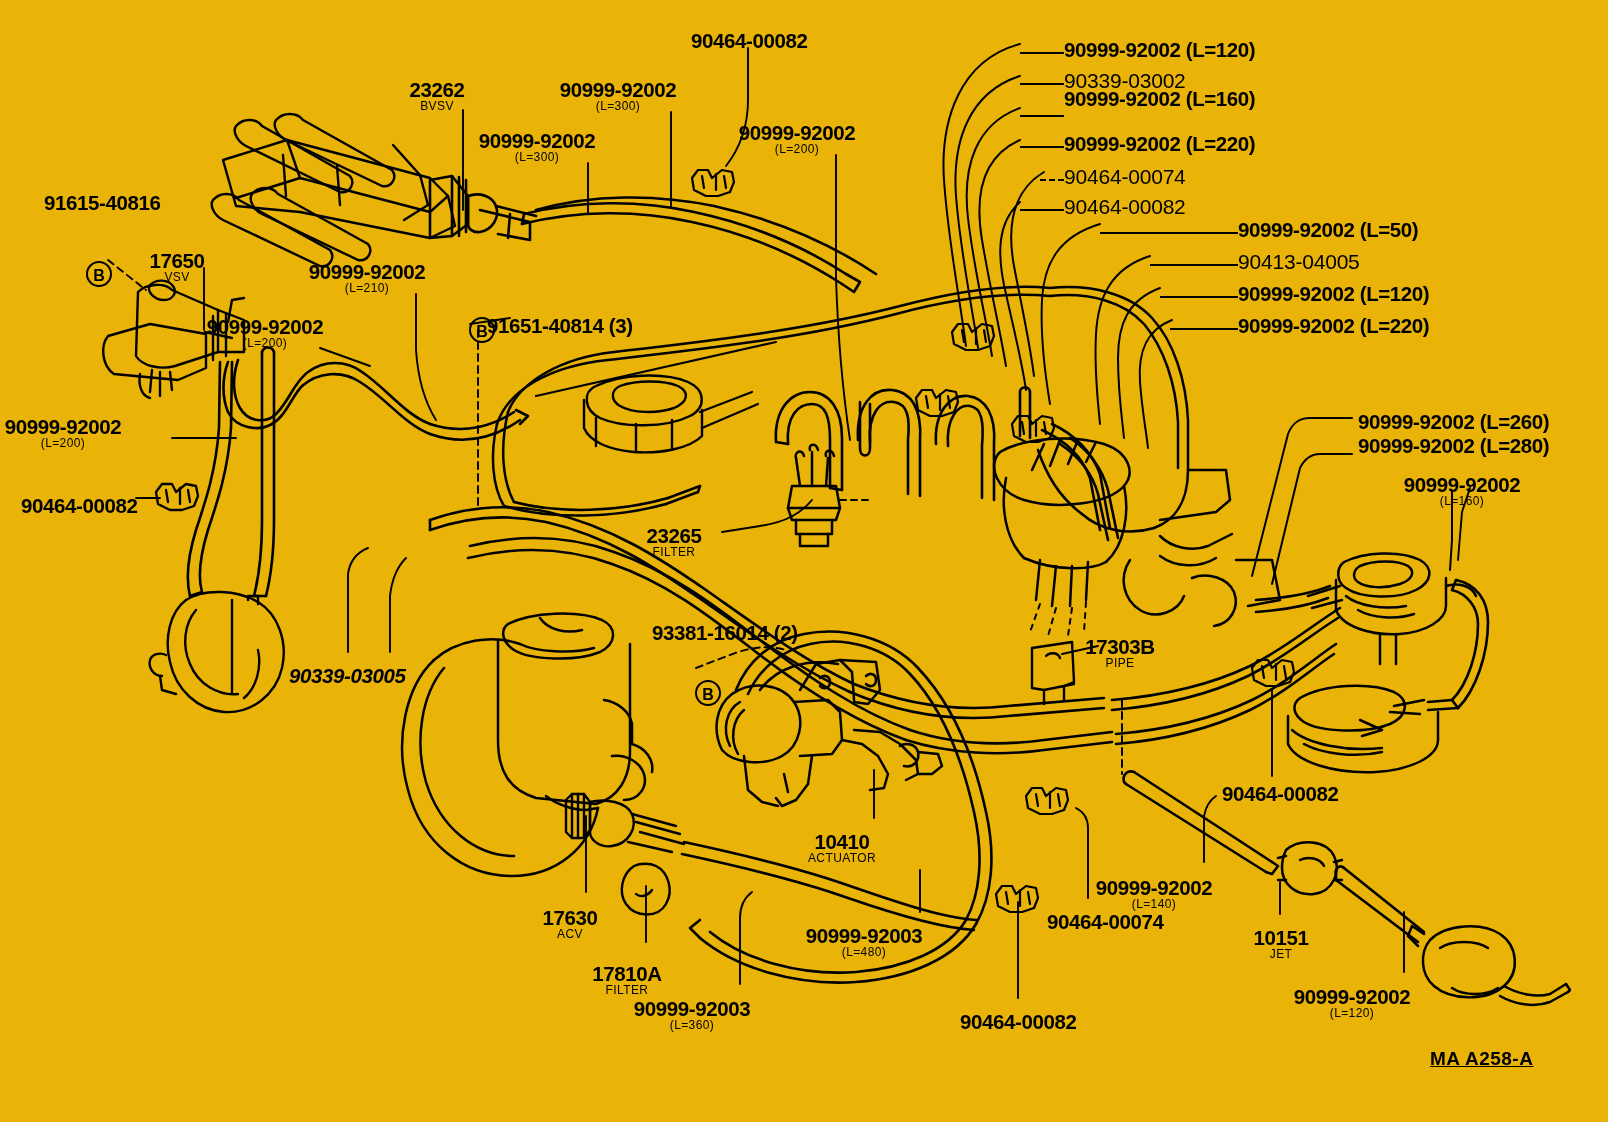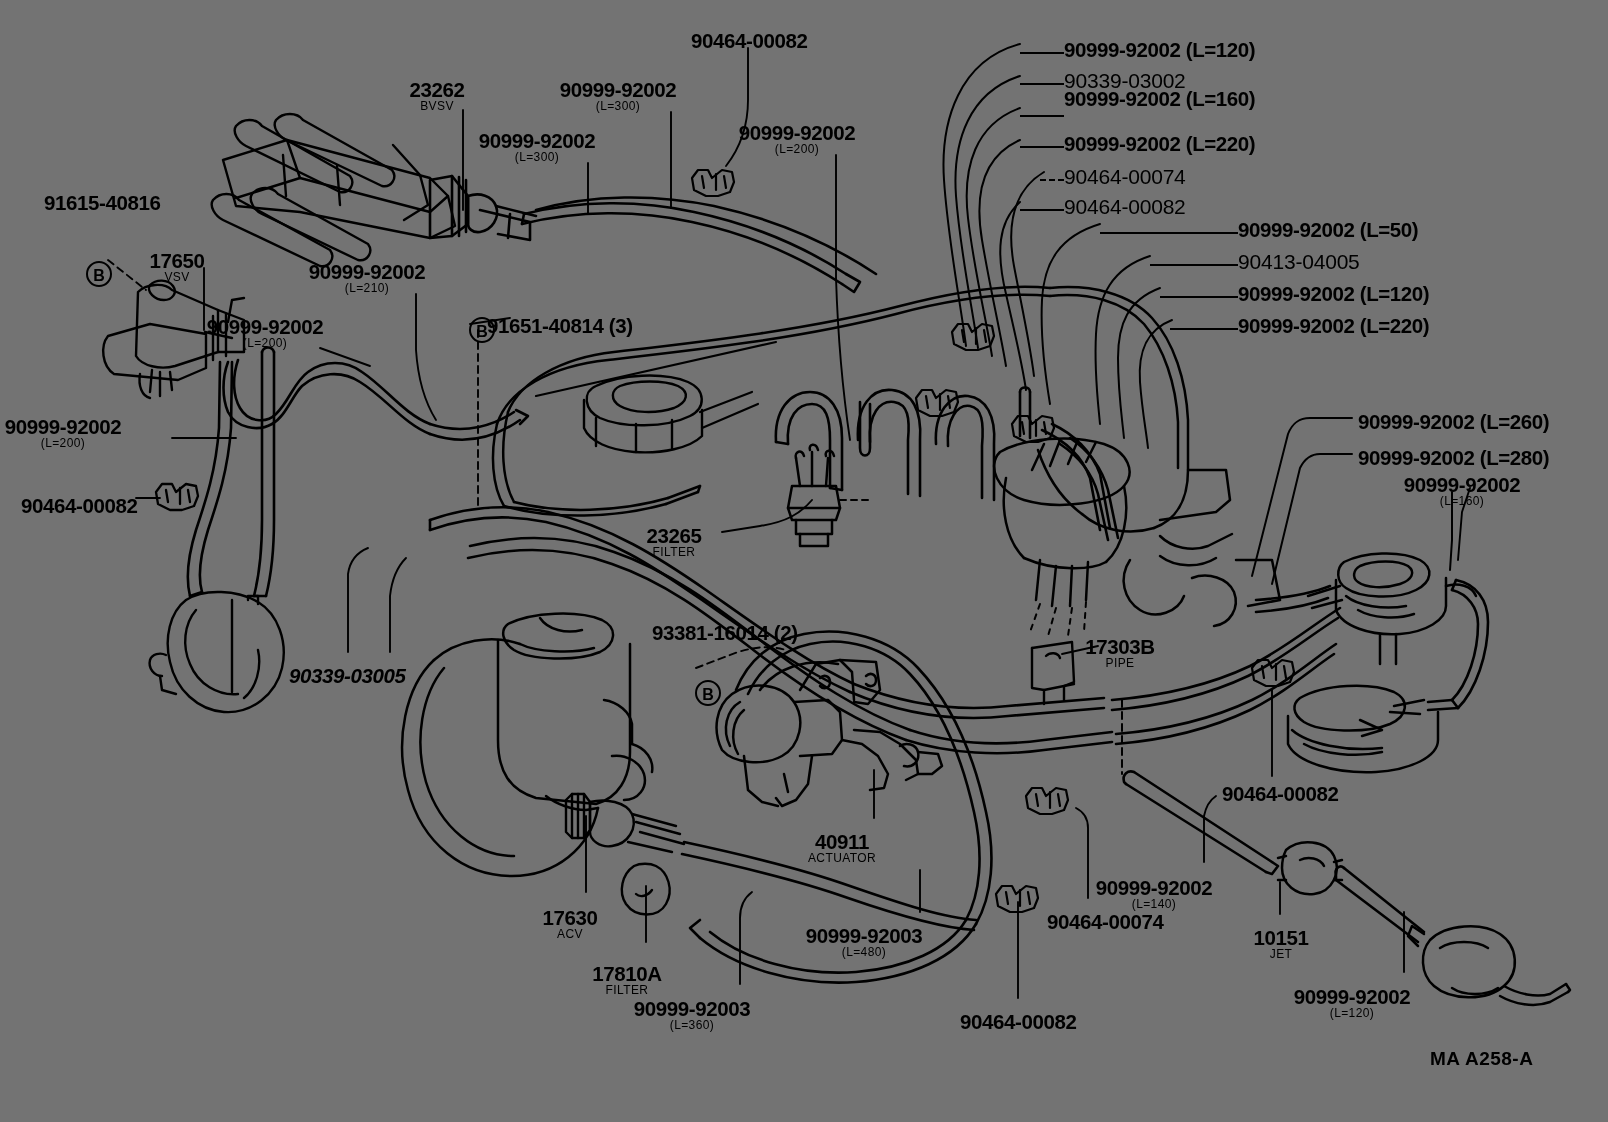--- a/index.html
+++ b/index.html
@@ -1,16 +1,16 @@
 <!DOCTYPE html>
 <html><head>
 <meta charset="utf-8">
 <style>
   html,body{margin:0;padding:0;background:#fff;}
-  #page{position:relative;width:1608px;height:1122px;background:#737373;
+  #page{position:relative;width:1608px;height:1122px;background:#eab308;
         font-family:"Liberation Sans", sans-serif;color:#000;overflow:hidden;}
   #art{position:absolute;left:0;top:0;width:1608px;height:1122px;}
   .lbl{position:absolute;white-space:pre;line-height:1.04;}
   .pn{font-size:20.5px;font-weight:bold;letter-spacing:-0.4px;}
   .pn-l{font-size:21px;font-weight:normal;letter-spacing:-0.2px;}
   .sub{font-size:12px;font-weight:normal;letter-spacing:0.4px;}
   .ctr{text-align:center;}
   .lf{text-align:left;}
   .code{position:absolute;font-size:19px;font-weight:bold;letter-spacing:0.5px;}
   .bcirc{position:absolute;width:26px;height:26px;border:2.2px solid #000;
@@ -442,34 +442,34 @@
       <div class="lbl lf" style="left: 44px; top: 192px;"><div class="pn">91615-40816</div></div>
       <div class="lbl ctr" style="left: 177px; top: 250px; transform: translateX(-50%);"><div class="pn">17650</div><div class="sub">VSV</div></div>
       <div class="lbl ctr" style="left: 367px; top: 261px; transform: translateX(-50%);"><div class="pn">90999-92002</div><div class="sub">(L=210)</div></div>
       <div class="lbl ctr" style="left: 265px; top: 316px; transform: translateX(-50%);"><div class="pn">90999-92002</div><div class="sub">(L=200)</div></div>
       <div class="lbl lf" style="left: 487px; top: 315px;"><div class="pn">91651-40814 (3)</div></div>
       <div class="lbl ctr" style="left: 63px; top: 416px; transform: translateX(-50%);"><div class="pn">90999-92002</div><div class="sub">(L=200)</div></div>
       <div class="lbl lf" style="left: 21px; top: 495px;"><div class="pn">90464-00082</div></div>
       <div class="lbl lf" style="left: 289px; top: 665px; font-style: italic;"><div class="pn">90339-03005</div></div>
       <div class="lbl ctr" style="left: 674px; top: 525px; transform: translateX(-50%);"><div class="pn">23265</div><div class="sub">FILTER</div></div>
       <div class="lbl lf" style="left: 652px; top: 622px;"><div class="pn">93381-16014 (2)</div></div>
-      <div class="lbl ctr" style="left: 842px; top: 831px; transform: translateX(-50%);"><div class="pn">40911</div><div class="sub">ACTUATOR</div></div>
+      <div class="lbl ctr" style="left: 842px; top: 831px; transform: translateX(-50%);"><div class="pn">10410</div><div class="sub">ACTUATOR</div></div>
       <div class="lbl ctr" style="left: 1120px; top: 636px; transform: translateX(-50%);"><div class="pn">17303B</div><div class="sub">PIPE</div></div>
       <div class="lbl ctr" style="left: 570px; top: 907px; transform: translateX(-50%);"><div class="pn">17630</div><div class="sub">ACV</div></div>
       <div class="lbl ctr" style="left: 627px; top: 955px; transform: translateX(-50%); margin-top: 8px;"><div class="pn">17810A</div><div class="sub">FILTER</div></div>
       <div class="lbl ctr" style="left: 692px; top: 998px; transform: translateX(-50%);"><div class="pn">90999-92003</div><div class="sub">(L=360)</div></div>
       <div class="lbl ctr" style="left: 864px; top: 925px; transform: translateX(-50%);"><div class="pn">90999-92003</div><div class="sub">(L=480)</div></div>
       <div class="lbl lf" style="left: 960px; top: 1011px;"><div class="pn">90464-00082</div></div>
       <div class="lbl lf" style="left: 1047px; top: 911px;"><div class="pn">90464-00074</div></div>
       <div class="lbl ctr" style="left: 1154px; top: 877px; transform: translateX(-50%);"><div class="pn">90999-92002</div><div class="sub">(L=140)</div></div>
       <div class="lbl ctr" style="left: 1281px; top: 927px; transform: translateX(-50%);"><div class="pn">10151</div><div class="sub">JET</div></div>
       <div class="lbl ctr" style="left: 1352px; top: 986px; transform: translateX(-50%);"><div class="pn">90999-92002</div><div class="sub">(L=120)</div></div>
       <div class="lbl lf" style="left: 1222px; top: 783px;"><div class="pn">90464-00082</div></div>
       <div class="lbl lf" style="left: 1358px; top: 411px;"><div class="pn">90999-92002 (L=260)</div></div>
-      <div class="lbl lf" style="left: 1358px; top: 447px;"><div class="pn">90999-92002 (L=280)</div></div>
+      <div class="lbl lf" style="left: 1358px; top: 435px;"><div class="pn">90999-92002 (L=280)</div></div>
       <div class="lbl ctr" style="left: 1462px; top: 474px; transform: translateX(-50%);"><div class="pn">90999-92002</div><div class="sub">(L=160)</div></div>
     </div>
   <div id="right-stack-layer">
       <div class="lbl" style="left: 1064px; top: 39px;"><div class="pn">90999-92002 (L=120)</div></div>
       <div style="position: absolute; left: 1020px; top: 52px; width: 44px; height: 0px; border-top: 2px solid rgb(0, 0, 0);"></div>
       <div class="lbl" style="left: 1064px; top: 70px;"><div class="pn-l">90339-03002</div></div>
       <div style="position: absolute; left: 1020px; top: 83px; width: 44px; height: 0px; border-top: 2px solid rgb(0, 0, 0);"></div>
       <div class="lbl" style="left: 1064px; top: 88px;"><div class="pn">90999-92002 (L=160)</div></div>
       <div style="position: absolute; left: 1020px; top: 115px; width: 44px; height: 0px; border-top: 2px solid rgb(0, 0, 0);"></div>
       <div class="lbl" style="left: 1064px; top: 133px;"><div class="pn">90999-92002 (L=220)</div></div>
@@ -486,15 +486,15 @@
       <div style="position: absolute; left: 1160px; top: 296px; width: 78px; height: 0px; border-top: 2px solid rgb(0, 0, 0);"></div>
       <div class="lbl" style="left: 1238px; top: 315px;"><div class="pn">90999-92002 (L=220)</div></div>
       <div style="position: absolute; left: 1170px; top: 328px; width: 68px; height: 0px; border-top: 2px solid rgb(0, 0, 0);"></div>
     </div>
   <div id="ref-layer">
       <div class="bcirc" style="left: 86px; top: 261px;">B</div>
       <div class="bcirc" style="left: 469px; top: 317px;">B</div>
       <div class="bcirc" style="left: 695px; top: 680px;">B</div>
     </div>
 
-  <div class="code" style="left:1430px;top:1048px;">MA  A258-A</div>
+  <div class="code" style="left:1430px;top:1048px;text-decoration:underline;">MA  A258-A</div>
 
 </div>
 
 </body></html>

